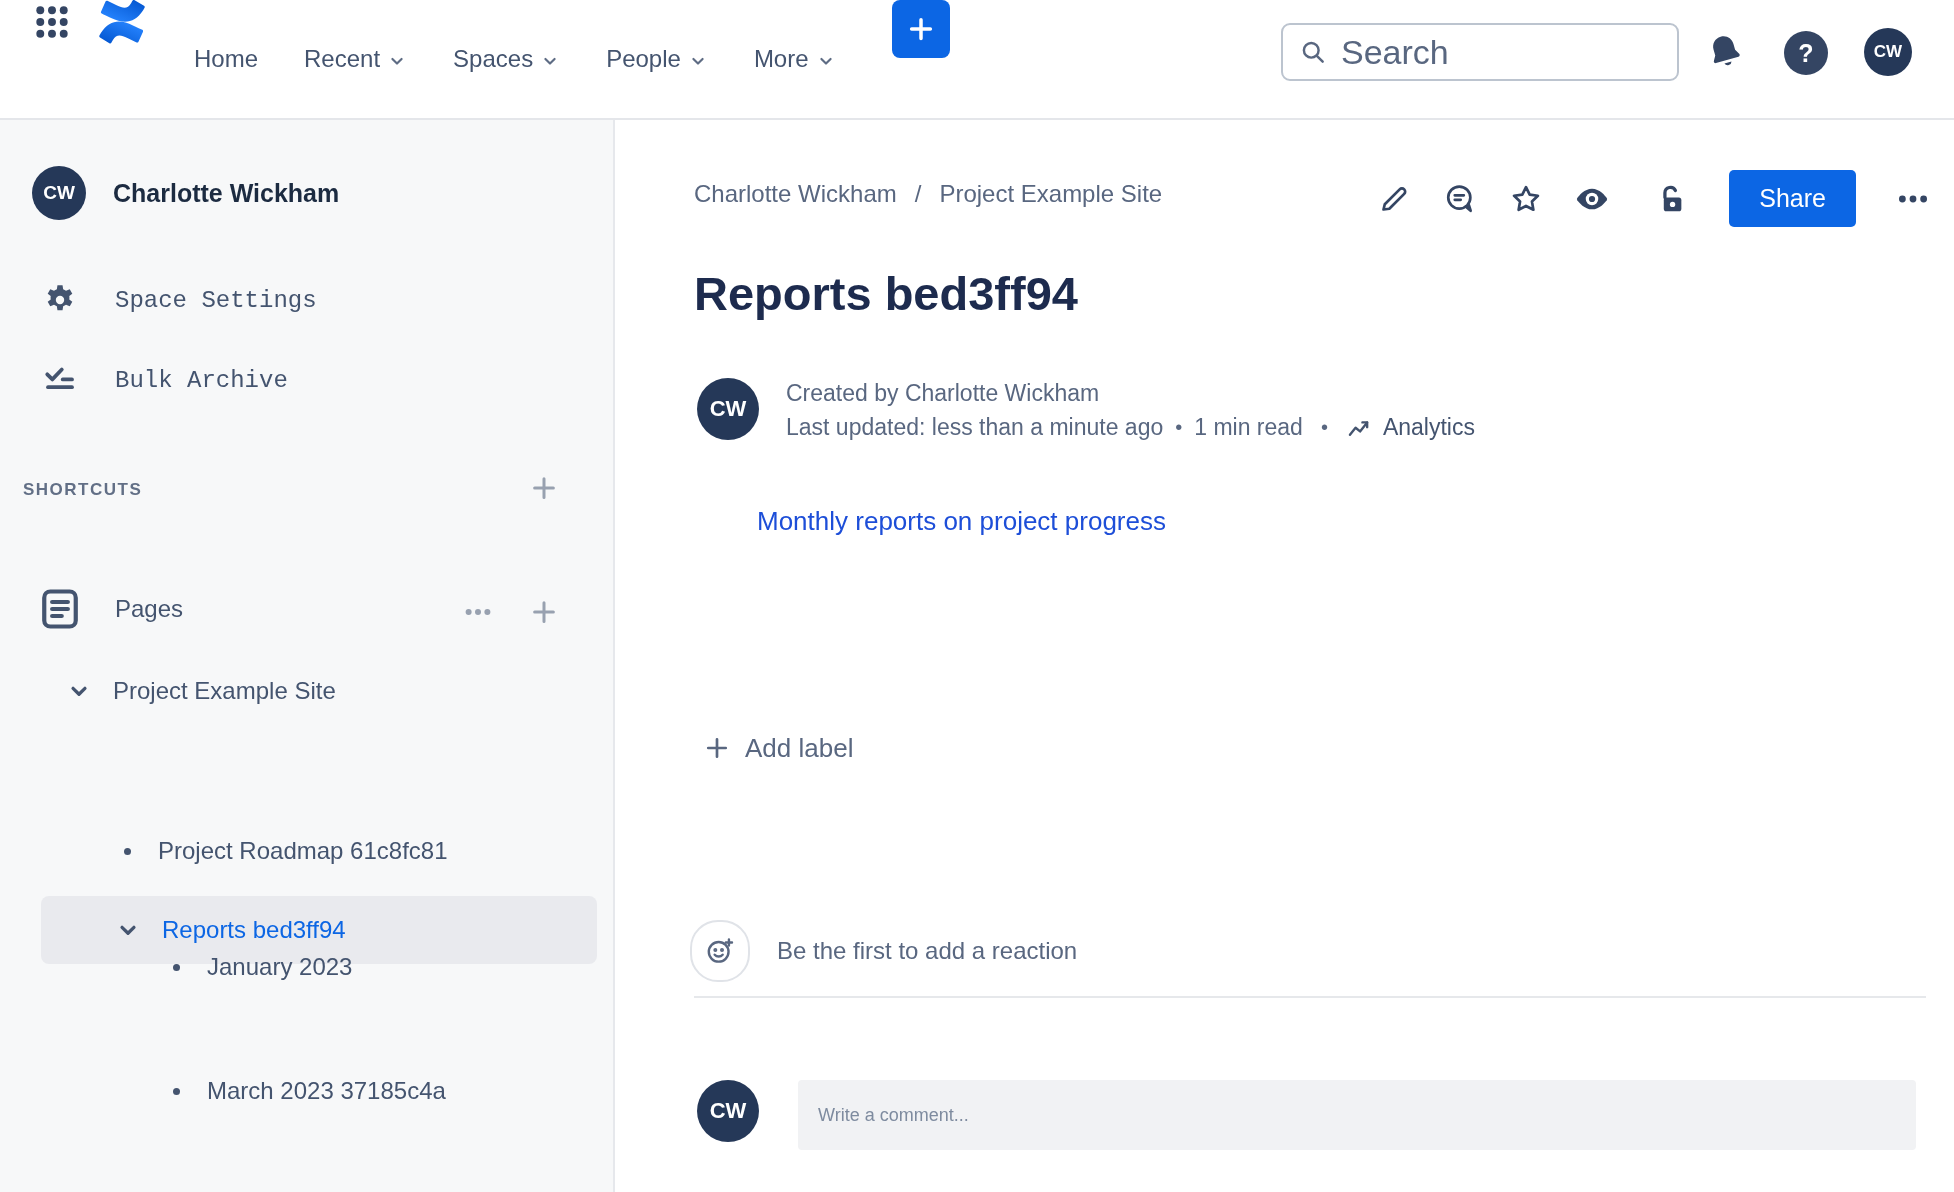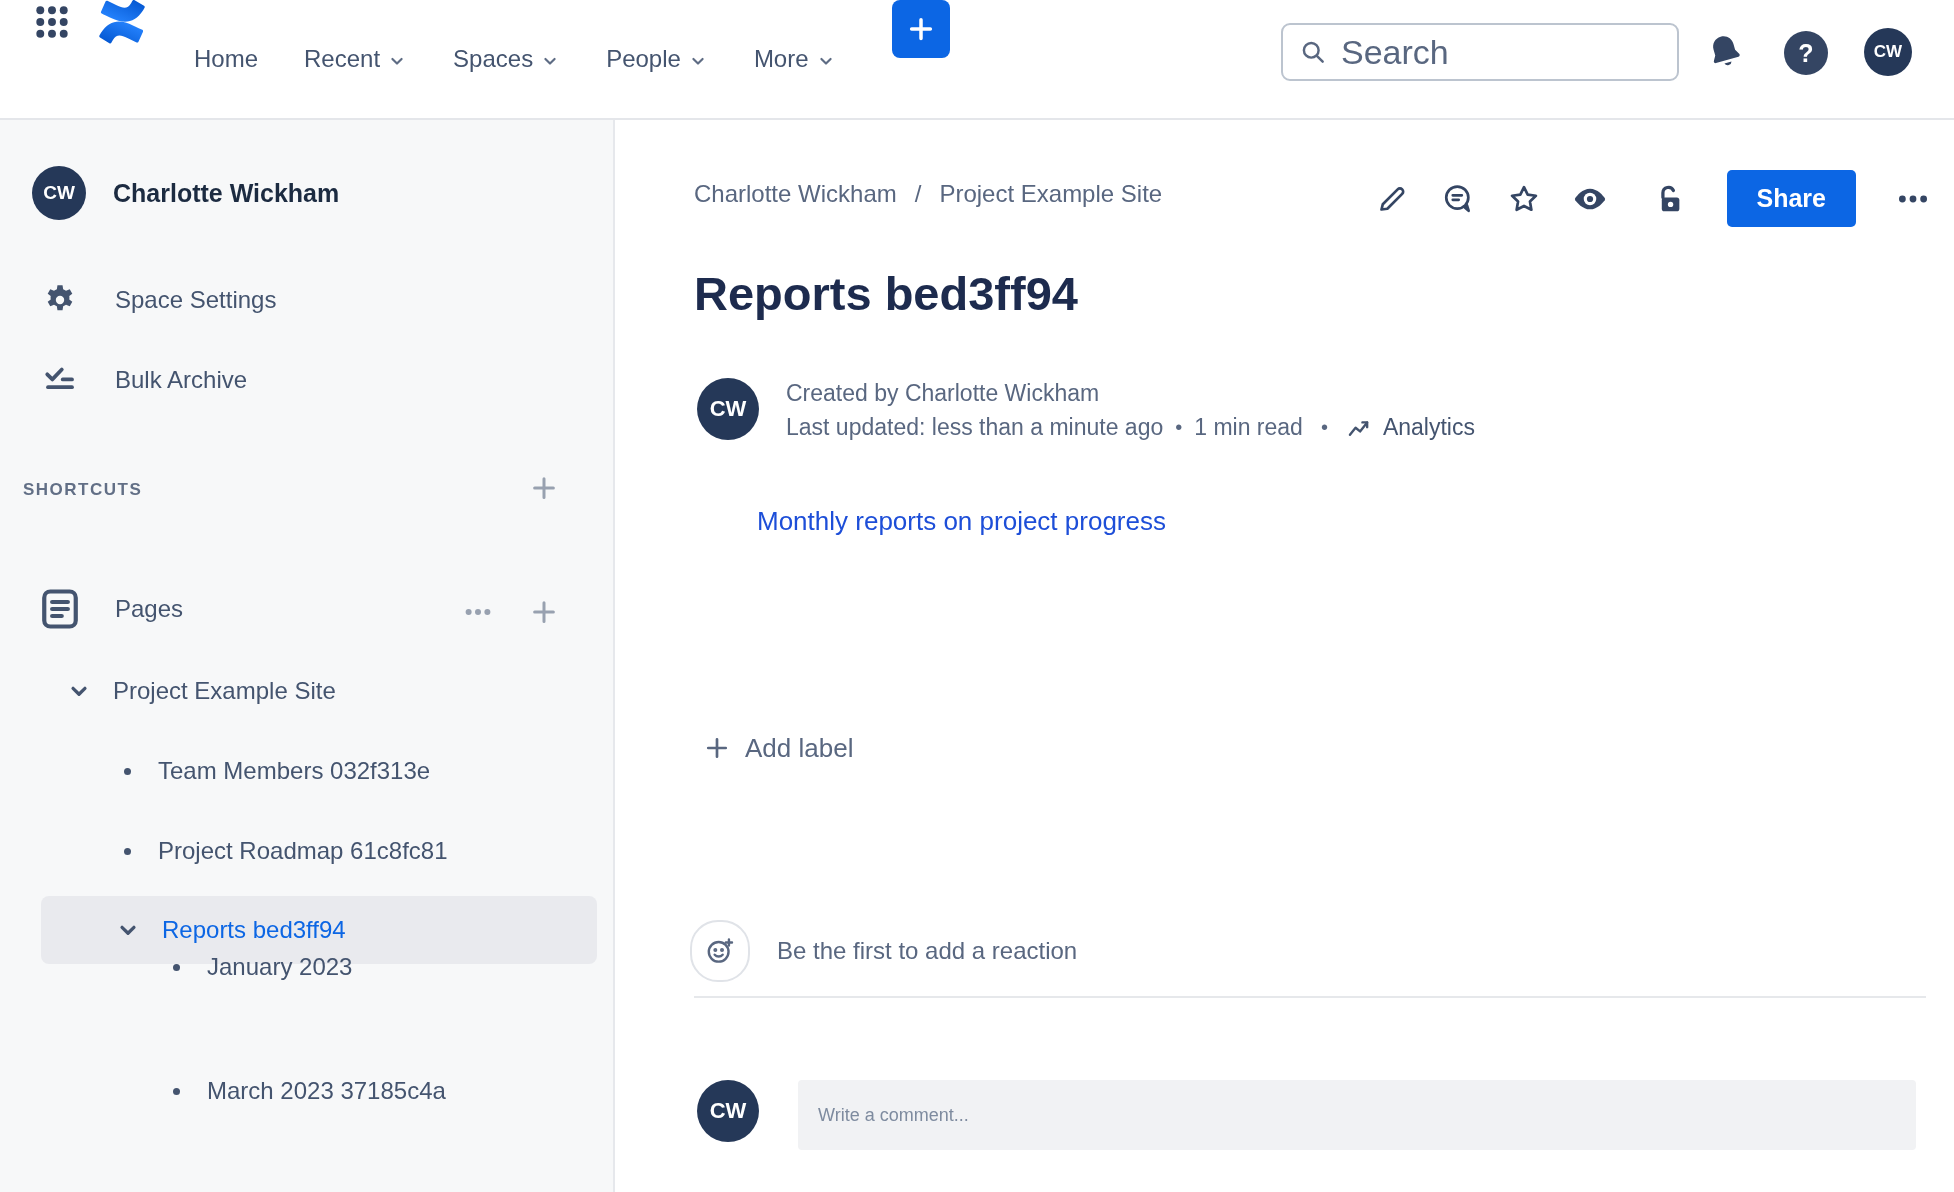--- a/index.html
+++ b/index.html
@@ -50,21 +50,21 @@
   #sidebar {
     position:absolute; left:0; top:106px; width:615px; height:1086px;
     background:#F7F8F9; border-right:2px solid #E6E8EC;
   }
   .sb-abs { position:absolute; }
   .profile-row { left:32px; top:60px; display:flex; align-items:center; gap:27px; cursor:pointer; }
   .profile-avatar { width:54px; height:54px; font-size:19px; }
   .profile-name { font-size:25px; font-weight:600; color:#1C2B41; }
   .sb-item { left:41px; display:flex; align-items:center; gap:36px; color:#44546F; cursor:pointer; }
   .sb-item .sb-ic { width:38px; height:38px; display:flex; align-items:center; justify-content:center; }
-  .sb-item .sb-label { font-size:24px; }
+  .sb-item .sb-label { font-size:24px;font-family:Liberation Mono, monospace; }
   .sb-heading { left:23px; top:374px; font-size:17px; font-weight:bold; letter-spacing:1.5px; color:#626F86; }
   .sb-plus { width:32px; height:32px; color:#98A1B0; cursor:pointer; display:flex; align-items:center; justify-content:center; }
   .sb-dots { width:32px; height:32px; color:#98A1B0; cursor:pointer; display:flex; align-items:center; justify-content:center; }
   .pages-row { left:39px; top:480px; display:flex; align-items:center; }
   .pages-label { font-size:24px; color:#44546F; margin-left:34px; }
   .tree-row { display:flex; align-items:center; height:34px; cursor:pointer; }
   .tree-chev { width:26px; height:26px; color:#44546F; }
   .tree-label { font-size:24px; color:#44546F; }
   .tree-bullet { width:7px; height:7px; border-radius:50%; background:#44546F; }
   .selected-row {
@@ -76,21 +76,21 @@
   
   #main { position:absolute; left:615px; top:106px; width:1339px; height:1086px; background:#fff; }
   .m-abs { position:absolute; }
   .breadcrumb { left:79px; top:74px; display:flex; align-items:center; gap:18px; font-size:24px; color:#596780; }
   .crumb { cursor:pointer; }
   .crumb-sep { color:#596780; }
   .page-actions { top:64px; right:24px; display:flex; align-items:center; gap:32px; color:#344563; }
   .act-ic { width:34px; height:34px; cursor:pointer; display:flex; align-items:center; justify-content:center; }
   .share-btn {
     height:57px; padding:0 30px; margin:0 8px; border-radius:5px; background:#0C66E4;
-    color:#fff; font-size:25px; font-weight:700; display:flex; align-items:center; cursor:pointer;
+    color:#fff; font-size:25px; font-weight:400; display:flex; align-items:center; cursor:pointer;
   }
   .page-title { left:79px; top:160px; font-size:47px; font-weight:600; color:#1D2B4E; }
   .byline { left:82px; top:272px; display:flex; gap:27px; }
   .byline-avatar { width:62px; height:62px; font-size:22px; cursor:pointer; }
   .byline-lines { display:flex; flex-direction:column; justify-content:flex-start; gap:3px; }
   .byline-line { font-size:23px; color:#596780; display:flex; align-items:center; gap:12px; line-height:31px; }
   .byline-sep { font-size:20px; }
   .analytics { display:flex; align-items:center; gap:10px; cursor:pointer; color:#44546F; }
   .body-text { left:142px; top:397px; font-size:26px; color:#1d4ed8; line-height:36px; }
   .add-label { left:88px; top:622px; height:40px; display:flex; align-items:center; gap:14px; color:#596780; cursor:pointer; }
@@ -271,24 +271,20 @@
 
   <div class="sb-abs tree-row" style="left:66px; top:568px; gap:21px;">
     <span class="tree-chev">
       <svg width="26" height="26" viewBox="0 0 24 24" fill="none" stroke="currentColor" stroke-width="3" stroke-linecap="round" stroke-linejoin="round">
           <path d="M6.5 9.5L12 15l5.5-5.5"></path>
         </svg>
     </span>
     <span class="tree-label">Project Example Site</span>
   </div>
 
-  <div class="sb-abs tree-row" style="left:124px; top:648px; gap:27px;">
-    <span class="tree-bullet"></span>
-    <span class="tree-label">Team Members 032f313e</span>
-  </div>
 
   <div class="sb-abs tree-row" style="left:124px; top:728px; gap:27px;">
     <span class="tree-bullet"></span>
     <span class="tree-label">Project Roadmap 61c8fc81</span>
   </div>
 
   <div class="sb-abs selected-row">
     <span class="tree-chev" style="margin-left:74px;">
       <svg width="26" height="26" viewBox="0 0 24 24" fill="none" stroke="currentColor" stroke-width="3" stroke-linecap="round" stroke-linejoin="round">
           <path d="M6.5 9.5L12 15l5.5-5.5"></path>

